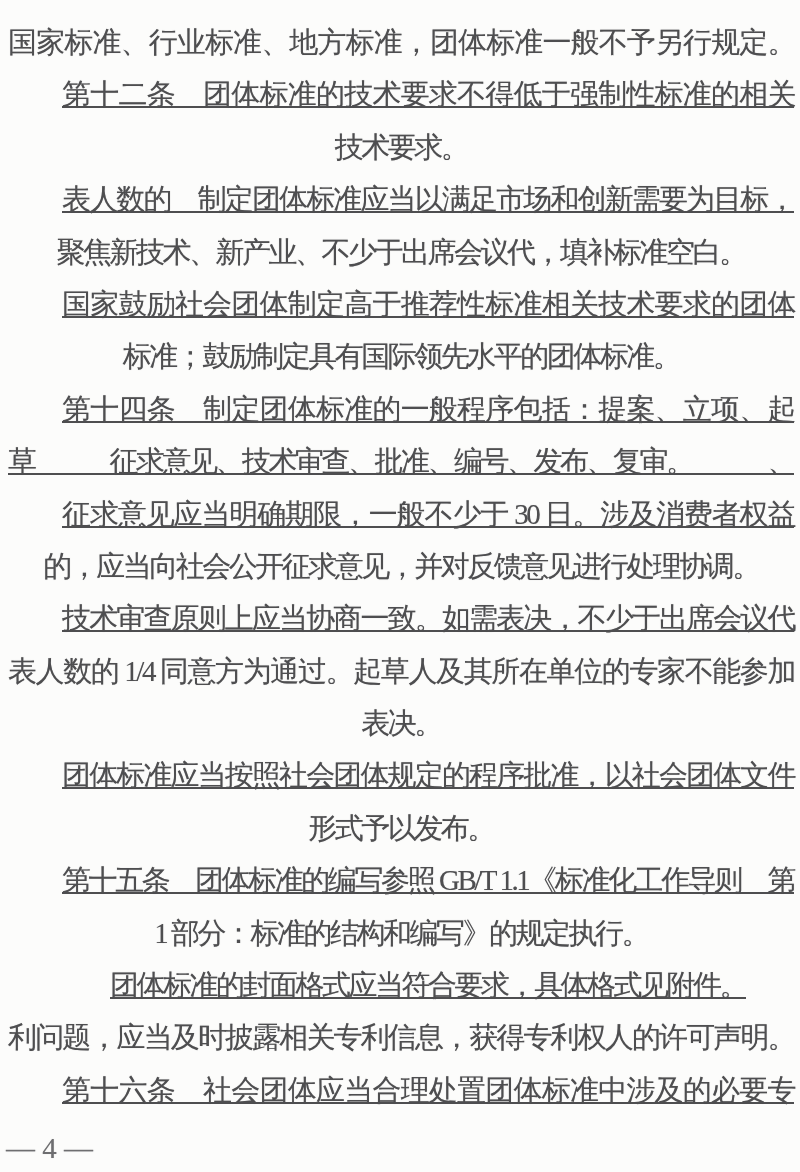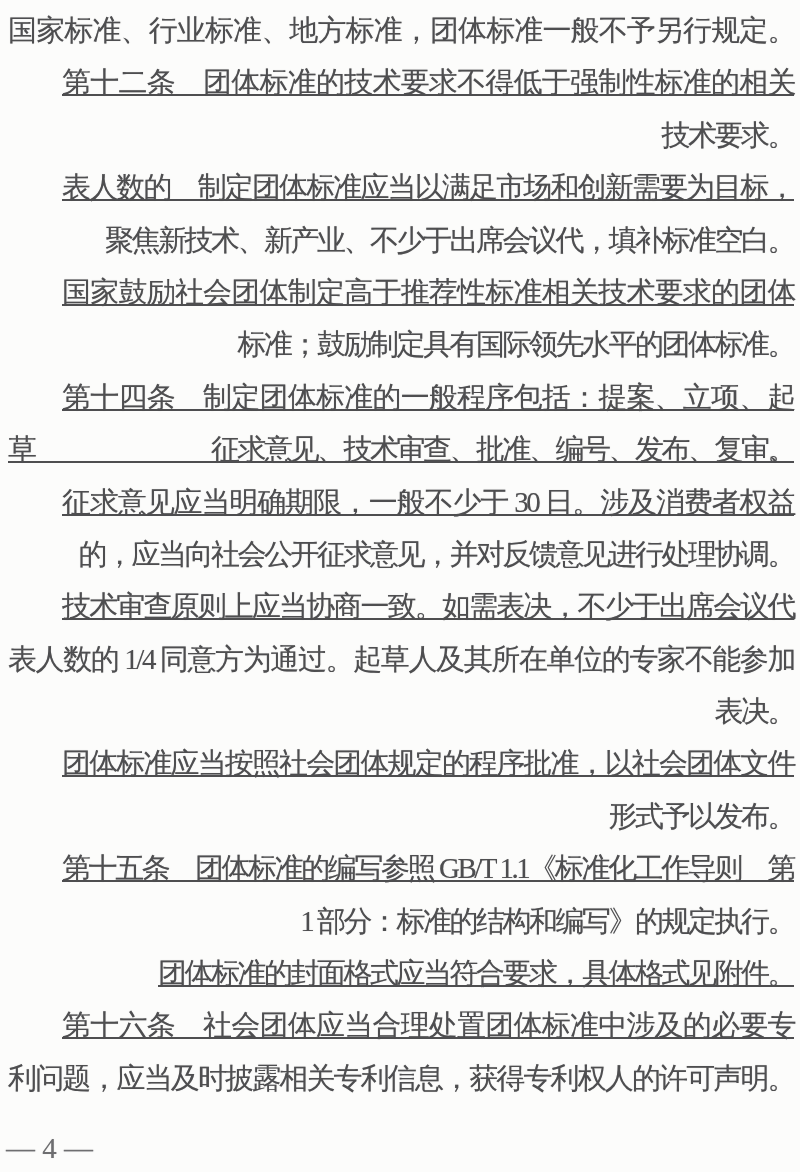--- a/index.html
+++ b/index.html
@@ -8,33 +8,33 @@
     width: 800px;
     height: 1172px;
     background: #fcfcfb;
     overflow: hidden;
   }
   .page {
     position: relative;
     width: 800px;
     height: 1172px;
     box-sizing: border-box;
-    padding: 4px 6px 0 8px;
+    padding: 16px 6px 0 8px;
     background: #fcfcfb;
     font-family: "Liberation Serif", "DejaVu Serif", serif;
     color: #4e4e50;
     text-shadow: 0 0 0.7px rgba(100,100,102,0.55);
   }
   .doc-line {
     height: 52.4px;
     line-height: 52.4px;
     font-size: 29px;
     letter-spacing: -2.5px;
     white-space: nowrap;
-    text-align: right;
+    text-align: center;
   }
   .doc-line.j {
     white-space: normal;
     text-align: justify;
     text-align-last: justify;
     text-justify: inter-ideograph;
   }
   .doc-line.indent {
     text-indent: 54px;
     text-decoration: underline;
@@ -65,17 +65,17 @@
   <div class="doc-line indent j">征求意见应当明确期限，一般不少于 30 日。涉及消费者权益</div>
   <div class="doc-line">的，应当向社会公开征求意见，并对反馈意见进行处理协调。</div>
   <div class="doc-line indent j">技术审查原则上应当协商一致。如需表决，不少于出席会议代</div>
   <div class="doc-line j">表人数的 1/4 同意方为通过。起草人及其所在单位的专家不能参加</div>
   <div class="doc-line">表决。</div>
   <div class="doc-line indent j">团体标准应当按照社会团体规定的程序批准，以社会团体文件</div>
   <div class="doc-line">形式予以发布。</div>
   <div class="doc-line indent j">第十五条　团体标准的编写参照 GB/T 1.1《标准化工作导则　第</div>
   <div class="doc-line">1 部分：标准的结构和编写》的规定执行。</div>
   <div class="doc-line indent">团体标准的封面格式应当符合要求，具体格式见附件。</div>
+  <div class="doc-line j">利问题，应当及时披露相关专利信息，获得专利权人的许可声明。</div>
   <div class="doc-line indent j">第十六条　社会团体应当合理处置团体标准中涉及的必要专</div>
-  <div class="doc-line j">利问题，应当及时披露相关专利信息，获得专利权人的许可声明。</div>
 
   <div class="page-footer">— 4 —</div>
 </div>
 
 </body></html>

